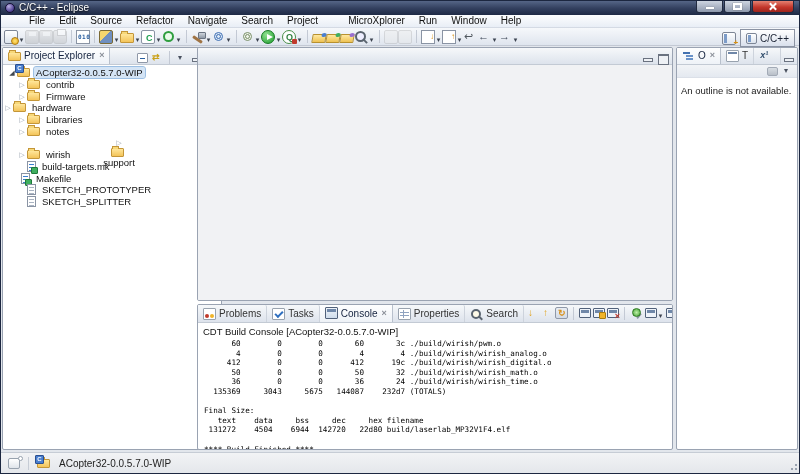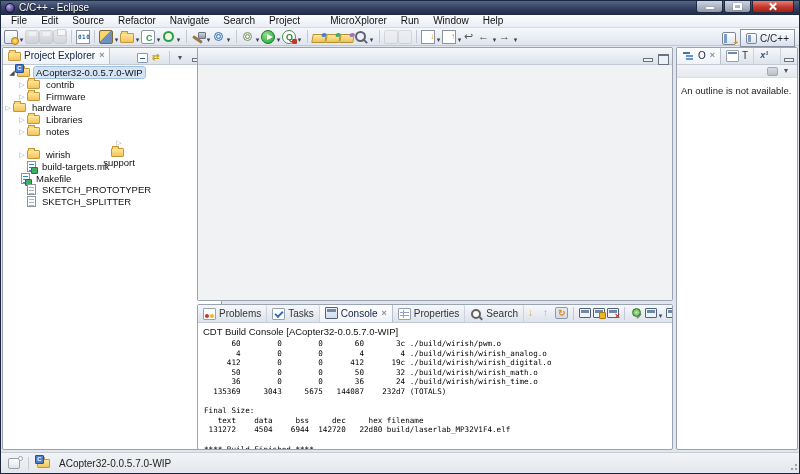--- a/index.html
+++ b/index.html
@@ -21,21 +21,21 @@
   .wbtn.close{width:42px;background:linear-gradient(#ea8d7c,#c3362b 60%,#9e241c);}
   .wbtn.min i{width:8px;height:2px;background:#fff;display:block;margin-top:4px;box-shadow:0 0 1px #555;}
   .wbtn.max i{width:9px;height:7px;border:2px solid #fff;display:block;box-shadow:0 0 1px #555;}
   .wbtn.close i{position:relative;width:10px;height:9px;display:block;}
   .wbtn.close i::before,.wbtn.close i::after{content:"";position:absolute;left:4px;top:0;width:2px;height:9px;background:#fff;}
   .wbtn.close i::before{transform:rotate(45deg);} .wbtn.close i::after{transform:rotate(-45deg);}
 
   
   .menubar{position:absolute;left:0;right:0;top:15px;height:13px;
     background:linear-gradient(#fcfdfe,#e9eef6);border-bottom:1px solid #d4dae4;
-    display:flex;align-items:center;padding-left:4px;}
+    display:flex;align-items:center;padding-left:22px;}
   .menu-item{font-size:10px;line-height:12px;color:#111;padding:0 7px;white-space:nowrap;cursor:default;}
   .menu-item[data-name="menu-microxplorer"]{margin-left:16px;}
 
   
   .toolbar{position:absolute;left:0;right:0;top:28px;height:18px;
     background:linear-gradient(#f6f8fb,#dfe5ee);border-bottom:1px solid #c3c9d4;
     display:flex;align-items:center;padding-left:4px;}
   .tb-sep{width:1px;height:13px;background:#c3c9d4;margin:0 4px;flex:none;}
   .tbi{display:inline-flex;align-items:center;height:16px;flex:none;}
   .tbi.disabled{opacity:.4;filter:grayscale(.9);}

